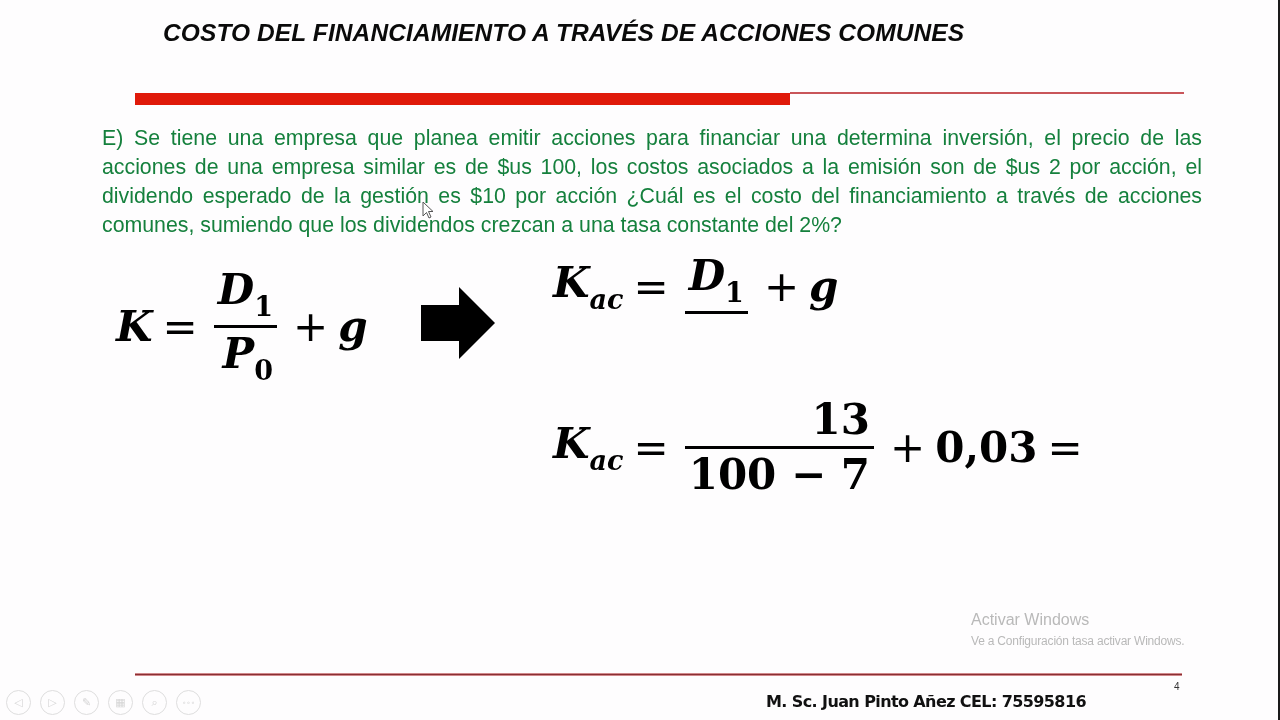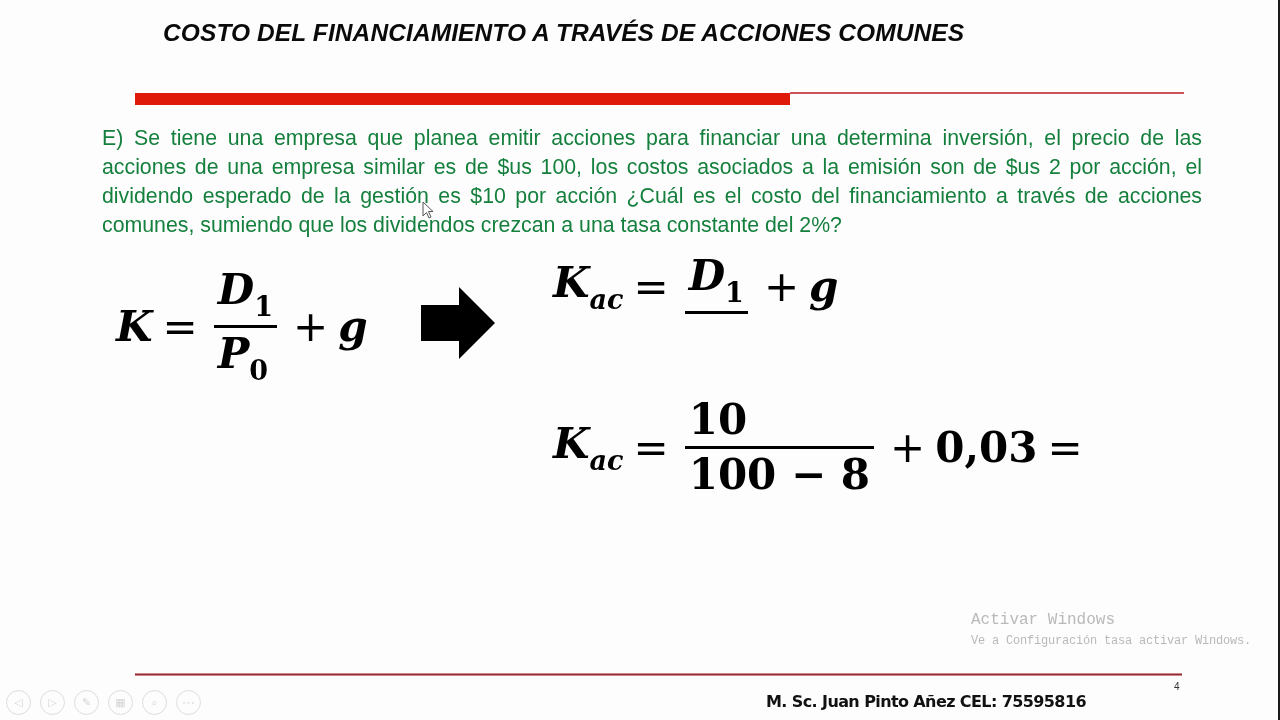--- a/index.html
+++ b/index.html
@@ -25,21 +25,21 @@
     }
     .problem {
       position: absolute; left: 102px; top: 124px; width: 1100px;
       font-size: 21.3px; line-height: 29px; color: #15803d;
       text-align: justify; text-align-last: left;
     }
     .eq-serif { font-family: "DejaVu Serif", serif; font-weight: bold; font-style: italic; }
     .eq-up { font-family: "DejaVu Serif", serif; font-weight: bold; font-style: normal; }
     .eq { position: absolute; display: flex; align-items: center; white-space: nowrap; }
     .big { font-size: 42px; }
-    .frac { display: inline-flex; flex-direction: column; align-items: flex-start; margin: 0 6px; }
+    .frac { display: inline-flex; flex-direction: column; align-items: flex-end; margin: 0 6px; }
     .frac .num, .frac .den { padding: 0 4px; line-height: 1.05; }
     .frac .bar { height: 3px; background: #000; align-self: stretch; margin: 4px 0; }
     .sub { font-size: 27px; vertical-align: -12px; }
     .op { font-family: "DejaVu Sans", sans-serif; font-weight: normal; font-size: 42px; margin: 0 10px; }
     .arrow {
       position: absolute; left: 421px; top: 287px; width: 74px; height: 72px;
     }
     .footer-line {
       position: absolute; left: 135px; top: 673px; width: 1047px; height: 3px;
       background: linear-gradient(to bottom, #f3b5b7, #8a2f33 50%, #f3b5b7);
@@ -48,21 +48,21 @@
       position: absolute; left: 1174px; top: 681px; font-size: 10px; color: #333;
       font-family: "Liberation Sans", sans-serif;
     }
     .author {
       position: absolute; left: 766px; top: 692px;
       font-family: "DejaVu Sans", sans-serif; font-weight: bold;
       font-size: 16px; letter-spacing: -0.6px; color: #111; white-space: nowrap;
     }
     .watermark {
       position: absolute; left: 971px; top: 610px; color: #b9b9b9;
-      font-family: Liberation Mono, monospace;
+      font-family: Liberation Sans, sans-serif;
     }
     .watermark .w1 { font-size: 16px; line-height: 20px; }
     .watermark .w2 { font-size: 12px; line-height: 22px; letter-spacing: -0.2px; }
     .controls { position: absolute; left: 6px; top: 690px; display: flex; gap: 9px; }
     .ctrl {
       width: 25px; height: 25px; border-radius: 50%;
       border: 1px solid #dedede; box-sizing: border-box;
       display: flex; align-items: center; justify-content: center;
       color: #d5d5d5; font-size: 11px; background: rgba(255,255,255,0.3);
     }
@@ -106,23 +106,23 @@
       <span class="bar"></span>
     </span>
     <span class="op">+</span>
     <span>g</span>
   </div>
 
   <div class="eq big eq-serif" style="left:553px; top:398px;">
     <span><span>K</span><span class="sub">ac</span></span>
     <span class="op">=</span>
     <span class="frac eq-up">
-      <span class="num">10</span>
+      <span class="num">13</span>
       <span class="bar"></span>
-      <span class="den">100 − 8</span>
+      <span class="den">100 − 7</span>
     </span>
     <span class="op">+</span>
     <span class="eq-up">0,03</span>
     <span class="op">=</span>
   </div>
 
   <div class="footer-line"></div>
   <div class="page-num">4</div>
   <div class="author">M. Sc. Juan Pinto Añez CEL: 75595816</div>
 </div>

